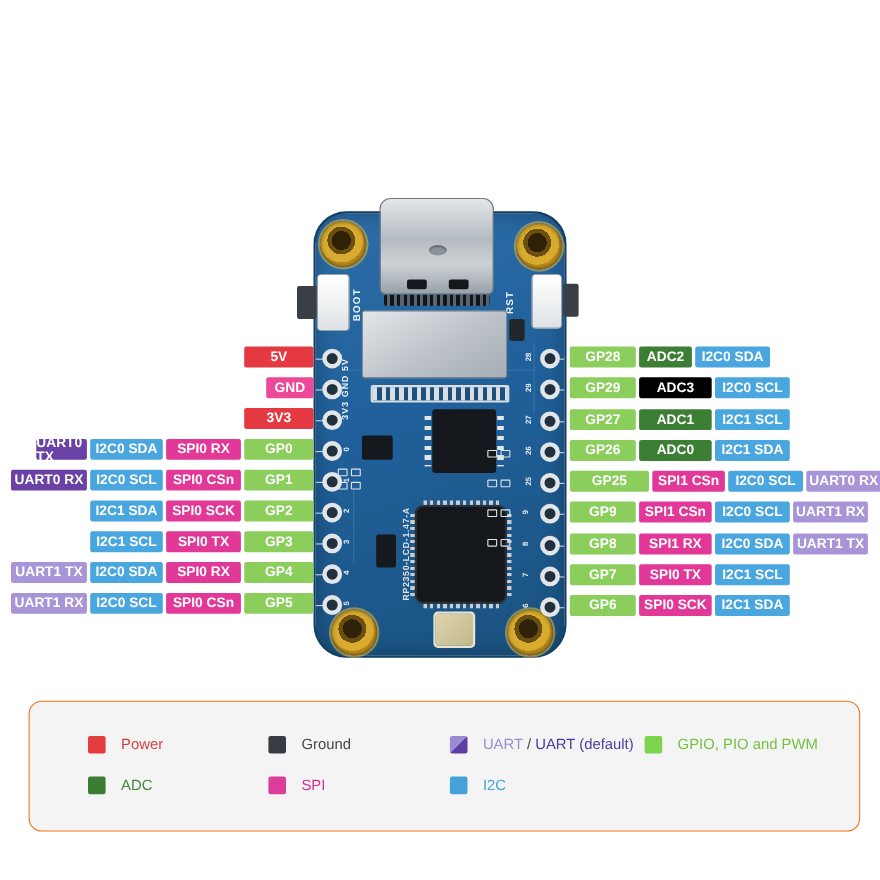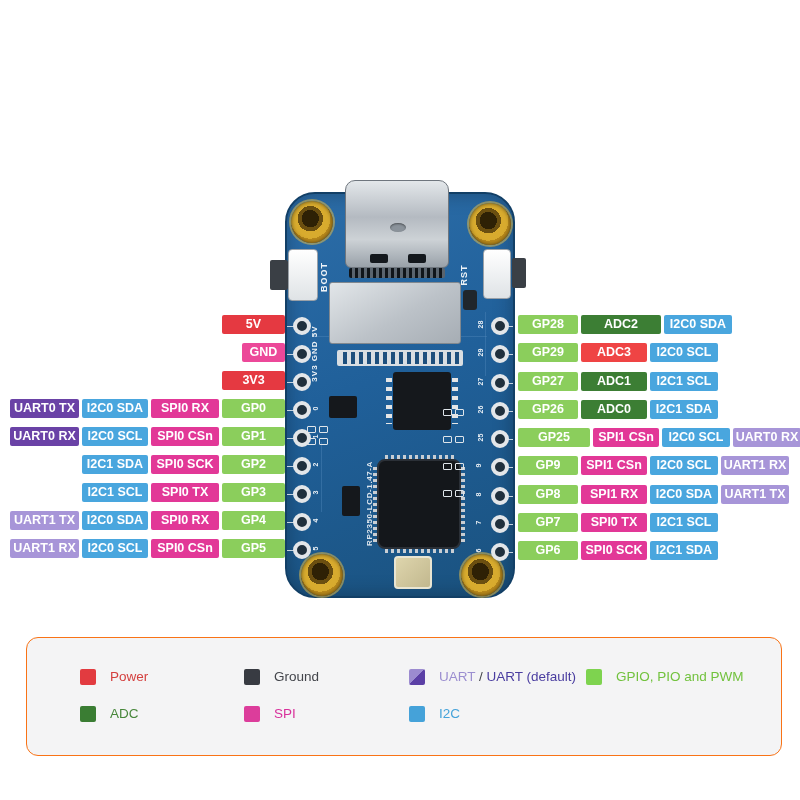--- a/index.html
+++ b/index.html
@@ -204,21 +204,21 @@
       <div class="pin-row left" style="top: 315px; right: 515px; left: 0px;">
         <span class="cell" style="background: rgb(229, 57, 65); width: 63px;">5V</span>
       </div>
       <div class="pin-row left" style="top: 343px; right: 515px; left: 0px;">
         <span class="cell" style="background: #ec4899; width: 43px;">GND</span>
       </div>
       <div class="pin-row left" style="top: 371px; right: 515px; left: 0px;">
         <span class="cell" style="background: rgb(229, 57, 65); width: 63px;">3V3</span>
       </div>
       <div class="pin-row left" style="top: 399px; right: 515px; left: 0px;">
-        <span class="cell" style="background: rgb(106, 66, 166); width: 69px;">UART0 TX</span>
+        <span class="cell" style="background: rgb(106, 66, 166); width: 46px;">UART0 TX</span>
         <span class="cell" style="background: rgb(73, 166, 222); width: 66px;">I2C0 SDA</span>
         <span class="cell" style="background: rgb(226, 56, 151); width: 68px;">SPI0 RX</span>
         <span class="cell" style="background: rgb(139, 206, 92); width: 63px;">GP0</span>
       </div>
       <div class="pin-row left" style="top: 427px; right: 515px; left: 0px;">
         <span class="cell" style="background: rgb(106, 66, 166); width: 69px;">UART0 RX</span>
         <span class="cell" style="background: rgb(73, 166, 222); width: 66px;">I2C0 SCL</span>
         <span class="cell" style="background: rgb(226, 56, 151); width: 68px;">SPI0 CSn</span>
         <span class="cell" style="background: rgb(139, 206, 92); width: 63px;">GP1</span>
       </div>
@@ -239,26 +239,26 @@
         <span class="cell" style="background: rgb(139, 206, 92); width: 63px;">GP4</span>
       </div>
       <div class="pin-row left" style="top: 539px; right: 515px; left: 0px;">
         <span class="cell" style="background: rgb(167, 149, 216); width: 69px;">UART1 RX</span>
         <span class="cell" style="background: rgb(73, 166, 222); width: 66px;">I2C0 SCL</span>
         <span class="cell" style="background: rgb(226, 56, 151); width: 68px;">SPI0 CSn</span>
         <span class="cell" style="background: rgb(139, 206, 92); width: 63px;">GP5</span>
       </div>
       <div class="pin-row right" style="top: 315px; left: 518px;">
         <span class="cell" style="background: rgb(139, 206, 92); width: 60px;">GP28</span>
-        <span class="cell" style="background: rgb(60, 126, 52); width: 80px;">ADC2</span>
+        <span class="cell" style="background: rgb(60, 126, 52); width: 48px;">ADC2</span>
         <span class="cell" style="background: rgb(73, 166, 222); width: 68px;">I2C0 SDA</span>
       </div>
       <div class="pin-row right" style="top: 343px; left: 518px;">
         <span class="cell" style="background: rgb(139, 206, 92); width: 60px;">GP29</span>
-        <span class="cell" style="background: #ef4444; width: 66px;">ADC3</span>
+        <span class="cell" style="background: #000000; width: 66px;">ADC3</span>
         <span class="cell" style="background: rgb(73, 166, 222); width: 68px;">I2C0 SCL</span>
       </div>
       <div class="pin-row right" style="top: 372px; left: 518px;">
         <span class="cell" style="background: rgb(139, 206, 92); width: 60px;">GP27</span>
         <span class="cell" style="background: rgb(60, 126, 52); width: 66px;">ADC1</span>
         <span class="cell" style="background: rgb(73, 166, 222); width: 68px;">I2C1 SCL</span>
       </div>
       <div class="pin-row right" style="top: 400px; left: 518px;">
         <span class="cell" style="background: rgb(139, 206, 92); width: 60px;">GP26</span>
         <span class="cell" style="background: rgb(60, 126, 52); width: 66px;">ADC0</span>

